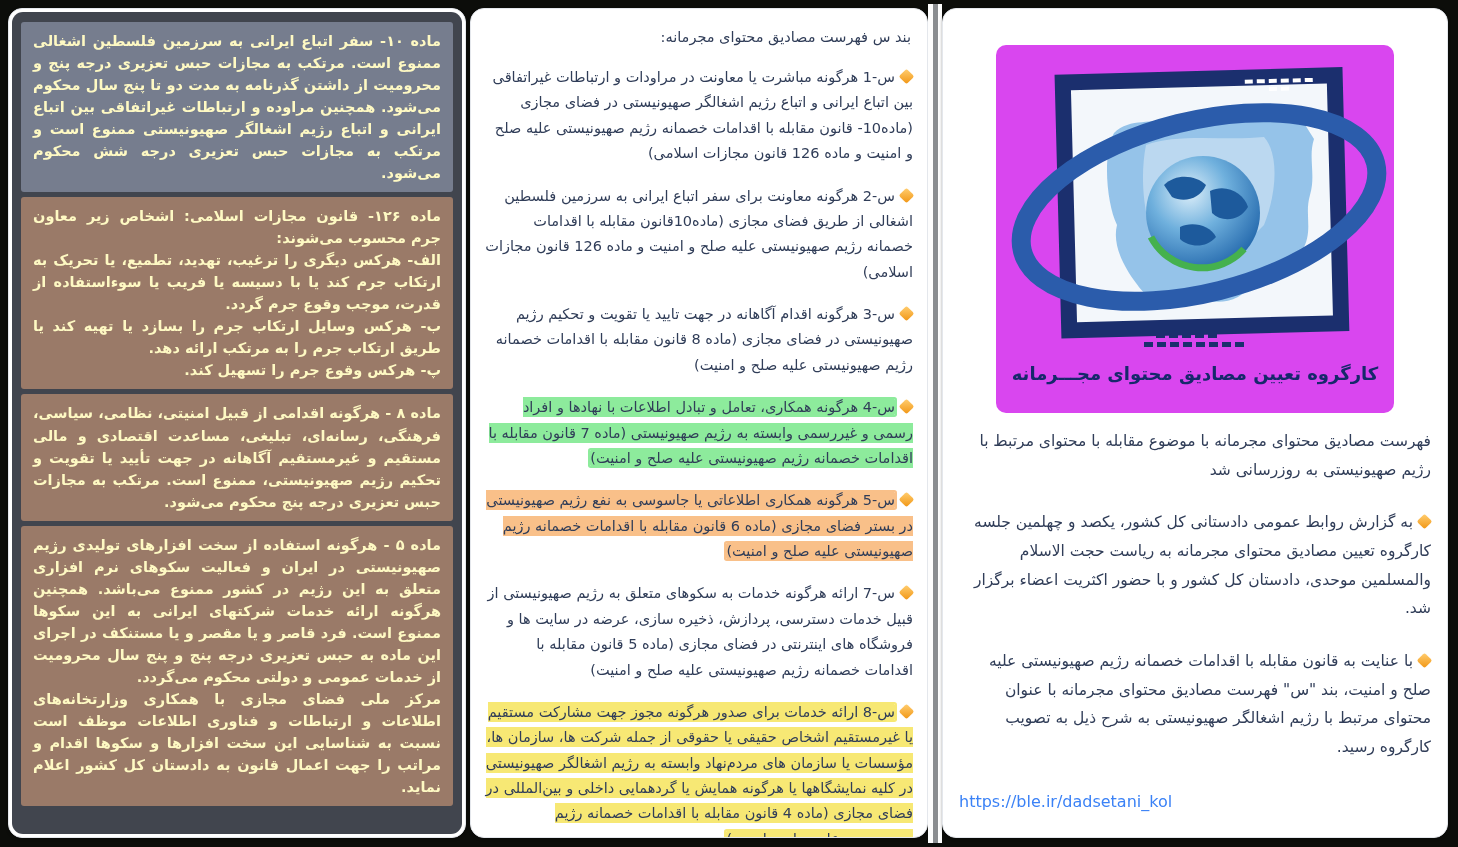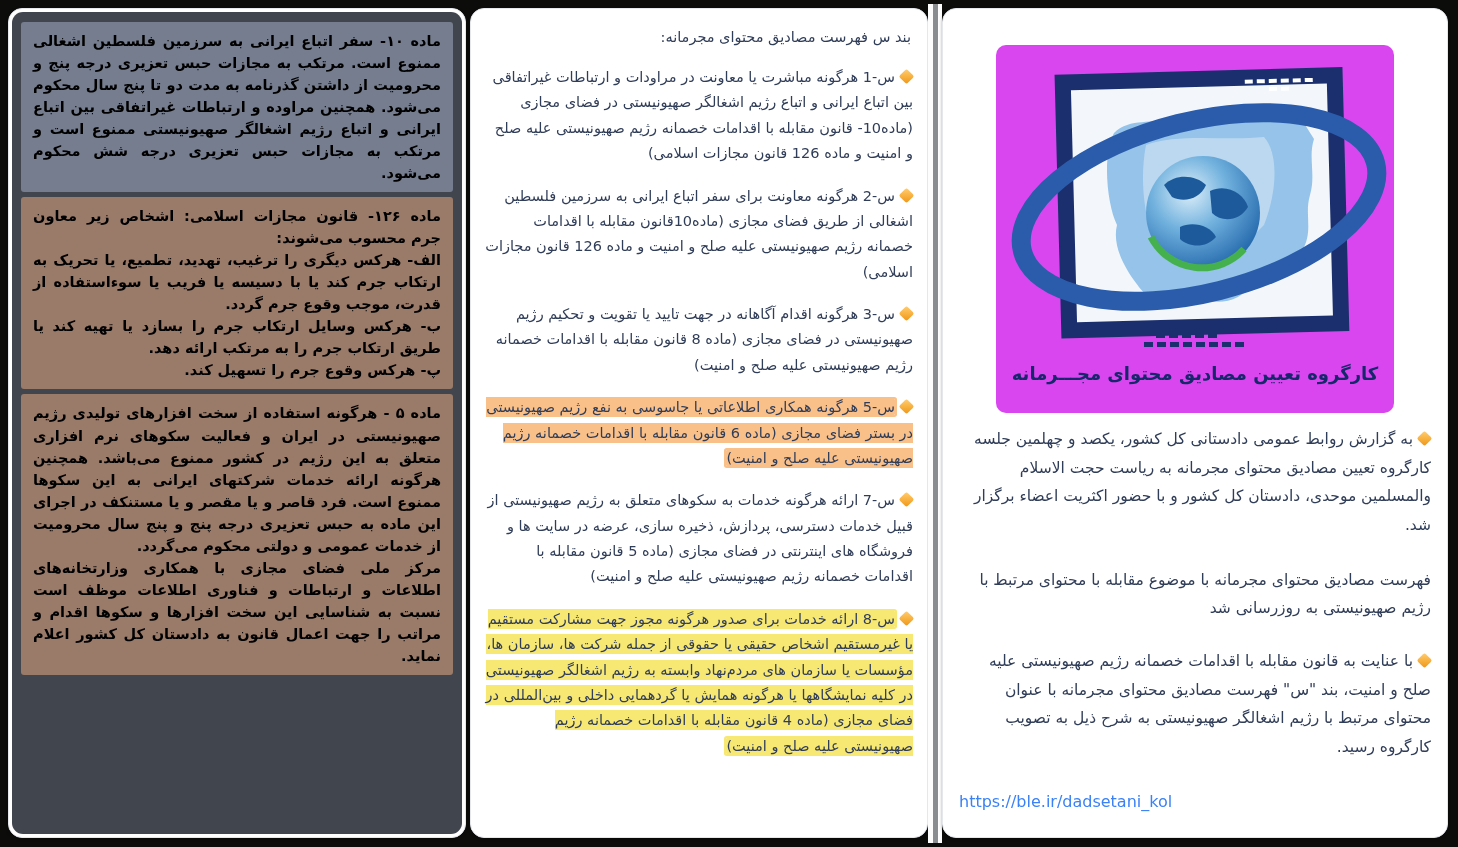--- a/index.html
+++ b/index.html
@@ -15,21 +15,21 @@
     box-sizing:border-box;
   }
   
   .card-left{left:8px;width:458px;padding:3px;}
   .laws-image{
     width:100%;height:100%;box-sizing:border-box;border-radius:11px;
     background:#41454e;padding:10px 9px;display:flex;flex-direction:column;
     gap:5px;overflow:hidden;direction:rtl;
   }
   .law-section{
-    border-radius:3px;color:#000000;font-weight:bold;
+    border-radius:3px;color:#fef9c3;font-weight:bold;
     font-size:14.5px;line-height:1.52;padding:8px 12px;
     text-align:justify;white-space:pre-line;flex:none;
   }
   .tone-slate{background:#767d8e;}
   .tone-brown{background:#9a7a68;}
   
   .msg{display:flex;flex-direction:column;overflow:hidden;}
   .card-mid{left:470px;width:458px;padding:14px 14px 10px 14px;}
   .card-right{left:942px;width:506px;padding:14px 16px 8px 16px;}
   .gutter{position:absolute;left:928px;top:4px;bottom:4px;width:14px;background:#fdfdfd;}
@@ -68,36 +68,38 @@
 </head>
 <body>
 
 <div class="card card-left">
   <div class="laws-image">
     <div class="law-section tone-slate">ماده ۱۰- سفر اتباع ایرانی به سرزمین فلسطین اشغالی ممنوع است. مرتکب به مجازات حبس تعزیری درجه پنج و محرومیت از داشتن گذرنامه به مدت دو تا پنج سال محکوم می‌شود. همچنین مراوده و ارتباطات غیراتفاقی بین اتباع ایرانی و اتباع رژیم اشغالگر صهیونیستی ممنوع است و مرتکب به مجازات حبس تعزیری درجه شش محکوم می‌شود.</div>
     <div class="law-section tone-brown">ماده ۱۲۶- قانون مجازات اسلامی: اشخاص زیر معاون جرم محسوب می‌شوند:
 الف- هرکس دیگری را ترغیب، تهدید، تطمیع، یا تحریک به ارتکاب جرم کند یا با دسیسه یا فریب یا سوءاستفاده از قدرت، موجب وقوع جرم گردد.
 ب- هرکس وسایل ارتکاب جرم را بسازد یا تهیه کند یا طریق ارتکاب جرم را به مرتکب ارائه دهد.
 پ- هرکس وقوع جرم را تسهیل کند.</div>
+    <div class="law-section tone-brown">ماده ۸ - هرگونه اقدامی از قبیل امنیتی، نظامی، سیاسی، فرهنگی، رسانه‌ای، تبلیغی، مساعدت اقتصادی و مالی مستقیم و غیرمستقیم آگاهانه در جهت تأیید یا تقویت و تحکیم رژیم صهیونیستی، ممنوع است. مرتکب به مجازات حبس تعزیری درجه پنج محکوم می‌شود.</div>
     <div class="law-section tone-brown">ماده ۵ - هرگونه استفاده از سخت افزارهای تولیدی رژیم صهیونیستی در ایران و فعالیت سکوهای نرم افزاری متعلق به این رژیم در کشور ممنوع می‌باشد. همچنین هرگونه ارائه خدمات شرکتهای ایرانی به این سکوها ممنوع است. فرد قاصر و یا مقصر و یا مستنکف در اجرای این ماده به حبس تعزیری درجه پنج و پنج سال محرومیت از خدمات عمومی و دولتی محکوم می‌گردد.
 مرکز ملی فضای مجازی با همکاری وزارتخانه‌های اطلاعات و ارتباطات و فناوری اطلاعات موظف است نسبت به شناسایی این سخت افزارها و سکوها اقدام و مراتب را جهت اعمال قانون به دادستان کل کشور اعلام نماید.</div>
 
   </div>
 </div>
 
 <div class="card card-mid msg rtl">
   <svg class="tail" width="11" height="15" viewBox="0 0 11 15">
       <path d="M11 0 V15 H0 C7 13 10 7 11 0 Z" fill="#ffffff"></path>
     </svg>
 
   <div class="msg-text msg-header">بند س فهرست مصادیق محتوای مجرمانه:</div>
 
   <div class="item msg-text"><span class="diamond"></span><span class="itext">س-1 هرگونه مباشرت یا معاونت در مراودات و ارتباطات غیراتفاقی بین اتباع ایرانی و اتباع رژیم اشغالگر صهیونیستی در فضای مجازی (ماده10- قانون مقابله با اقدامات خصمانه رژیم صهیونیستی علیه صلح و امنیت و ماده 126 قانون مجازات اسلامی)</span></div>
   <div class="item msg-text"><span class="diamond"></span><span class="itext">س-2 هرگونه معاونت برای سفر اتباع ایرانی به سرزمین فلسطین اشغالی از طریق فضای مجازی (ماده10قانون مقابله با اقدامات خصمانه رژیم صهیونیستی علیه صلح و امنیت و ماده 126 قانون مجازات اسلامی)</span></div>
   <div class="item msg-text"><span class="diamond"></span><span class="itext">س-3 هرگونه اقدام آگاهانه در جهت تایید یا تقویت و تحکیم رژیم صهیونیستی در فضای مجازی (ماده 8 قانون مقابله با اقدامات خصمانه رژیم صهیونیستی علیه صلح و امنیت)</span></div>
+  <div class="item msg-text"><span class="diamond"></span><span class="itext hl-green">س-4 هرگونه همکاری، تعامل و تبادل اطلاعات با نهادها و افراد رسمی و غیررسمی وابسته به رژیم صهیونیستی (ماده 7 قانون مقابله با اقدامات خصمانه رژیم صهیونیستی علیه صلح و امنیت)</span></div>
   <div class="item msg-text"><span class="diamond"></span><span class="itext hl-orange">س-5 هرگونه همکاری اطلاعاتی یا جاسوسی به نفع رژیم صهیونیستی در بستر فضای مجازی (ماده 6 قانون مقابله با اقدامات خصمانه رژیم صهیونیستی علیه صلح و امنیت)</span></div>
   <div class="item msg-text"><span class="diamond"></span><span class="itext">س-7 ارائه هرگونه خدمات به سکوهای متعلق به رژیم صهیونیستی از قبیل خدمات دسترسی، پردازش، ذخیره سازی، عرضه در سایت ها و فروشگاه های اینترنتی در فضای مجازی (ماده 5 قانون مقابله با اقدامات خصمانه رژیم صهیونیستی علیه صلح و امنیت)</span></div>
   <div class="item msg-text"><span class="diamond"></span><span class="itext hl-yellow">س-8 ارائه خدمات برای صدور هرگونه مجوز جهت مشارکت مستقیم یا غیرمستقیم اشخاص حقیقی یا حقوقی از جمله شرکت ها، سازمان ها، مؤسسات یا سازمان های مردم‌نهاد وابسته به رژیم اشغالگر صهیونیستی در کلیه نمایشگاهها یا هرگونه همایش یا گردهمایی داخلی و بین‌المللی در فضای مجازی (ماده 4 قانون مقابله با اقدامات خصمانه رژیم صهیونیستی علیه صلح و امنیت)</span></div>
 
 </div>
 
 <div class="gutter">
     <div class="bar"></div>
   </div>
 
@@ -154,22 +156,22 @@
           <rect x="187" y="297" width="9" height="5"></rect>
           <rect x="200" y="297" width="9" height="5"></rect>
           <rect x="213" y="297" width="9" height="5"></rect>
           <rect x="226" y="297" width="9" height="5"></rect>
           <rect x="239" y="297" width="9" height="5"></rect>
       </g>
     </svg>
     <div class="logo-caption">کارگروه تعیین مصادیق محتوای مجـــرمانه</div>
   </div>
 
+  <div class="para title msg-text">فهرست مصادیق محتوای مجرمانه با موضوع مقابله با محتوای مرتبط با رژیم صهیونیستی به روزرسانی شد</div>
+
   <div class="para msg-text"><span class="diamond"></span><span>به گزارش روابط عمومی دادستانی کل کشور، یکصد و چهلمین جلسه کارگروه تعیین مصادیق محتوای مجرمانه به ریاست حجت الاسلام والمسلمین موحدی، دادستان کل کشور و با حضور اکثریت اعضاء برگزار شد.</span></div>
-
-  <div class="para title msg-text">فهرست مصادیق محتوای مجرمانه با موضوع مقابله با محتوای مرتبط با رژیم صهیونیستی به روزرسانی شد</div>
   <div class="para msg-text"><span class="diamond"></span><span>با عنایت به قانون مقابله با اقدامات خصمانه رژیم صهیونیستی علیه صلح و امنیت، بند "س" فهرست مصادیق محتوای مجرمانه با عنوان محتوای مرتبط با رژیم اشغالگر صهیونیستی به شرح ذیل به تصویب کارگروه رسید.</span></div>
 
   <div class="link-line"><a href="#">https://ble.ir/dadsetani_kol</a></div>
 
   <div class="signature"><span>روابط عمومی دادستانی کل کشور</span></div>
 
 </div>
 
 </body></html>

